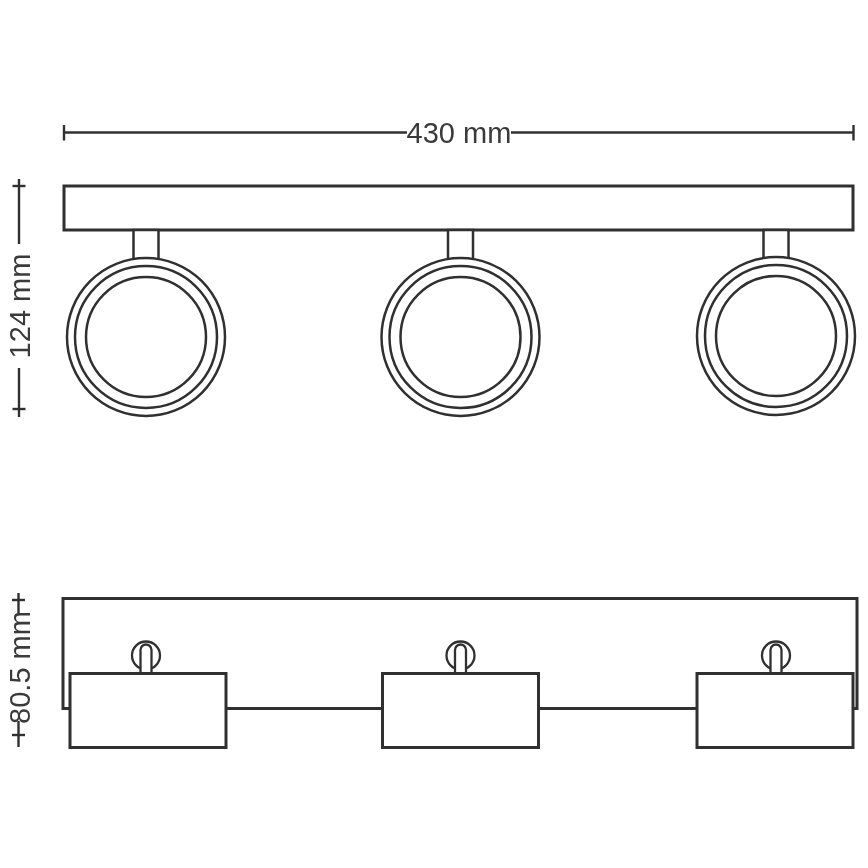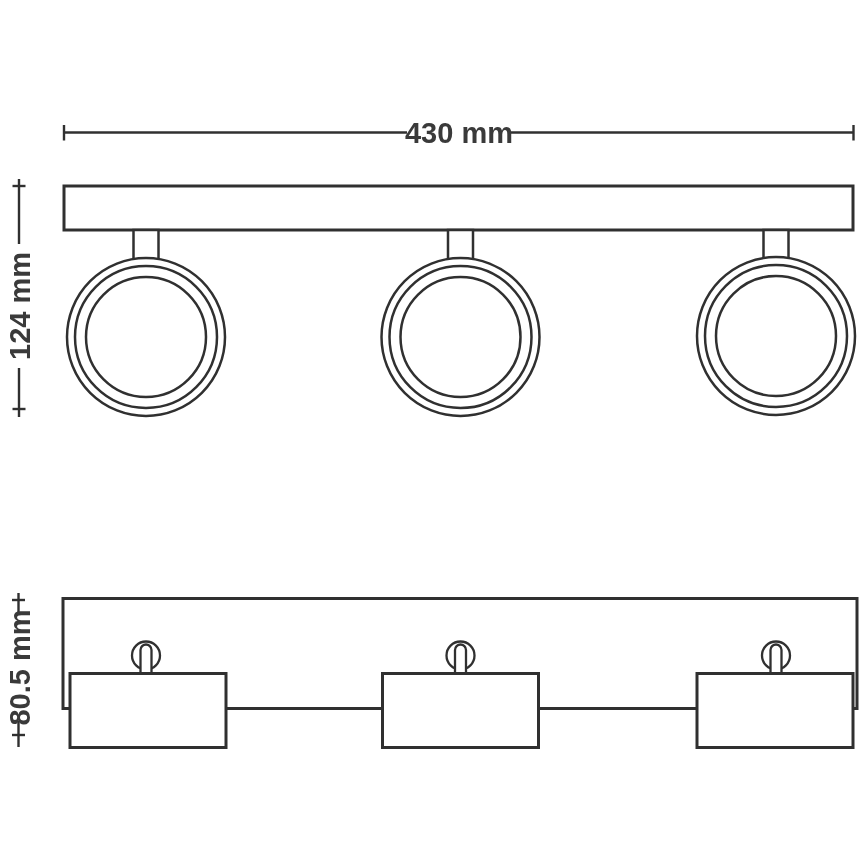--- a/index.html
+++ b/index.html
@@ -6,21 +6,20 @@
     margin: 0;
     padding: 0;
     background: var(--background, #ffffff);
   }
   .canvas {
     position: relative;
     width: 868px;
     height: 868px;
     background: var(--background, #ffffff);
     overflow: hidden;
-    font-weight: bold;
   }
   svg { display: block; }
   .dim {
     stroke: var(--line, #303030);
     stroke-width: 2.4;
     fill: none;
     stroke-linecap: butt;
   }
   .shape {
     stroke: var(--line, #303030);

